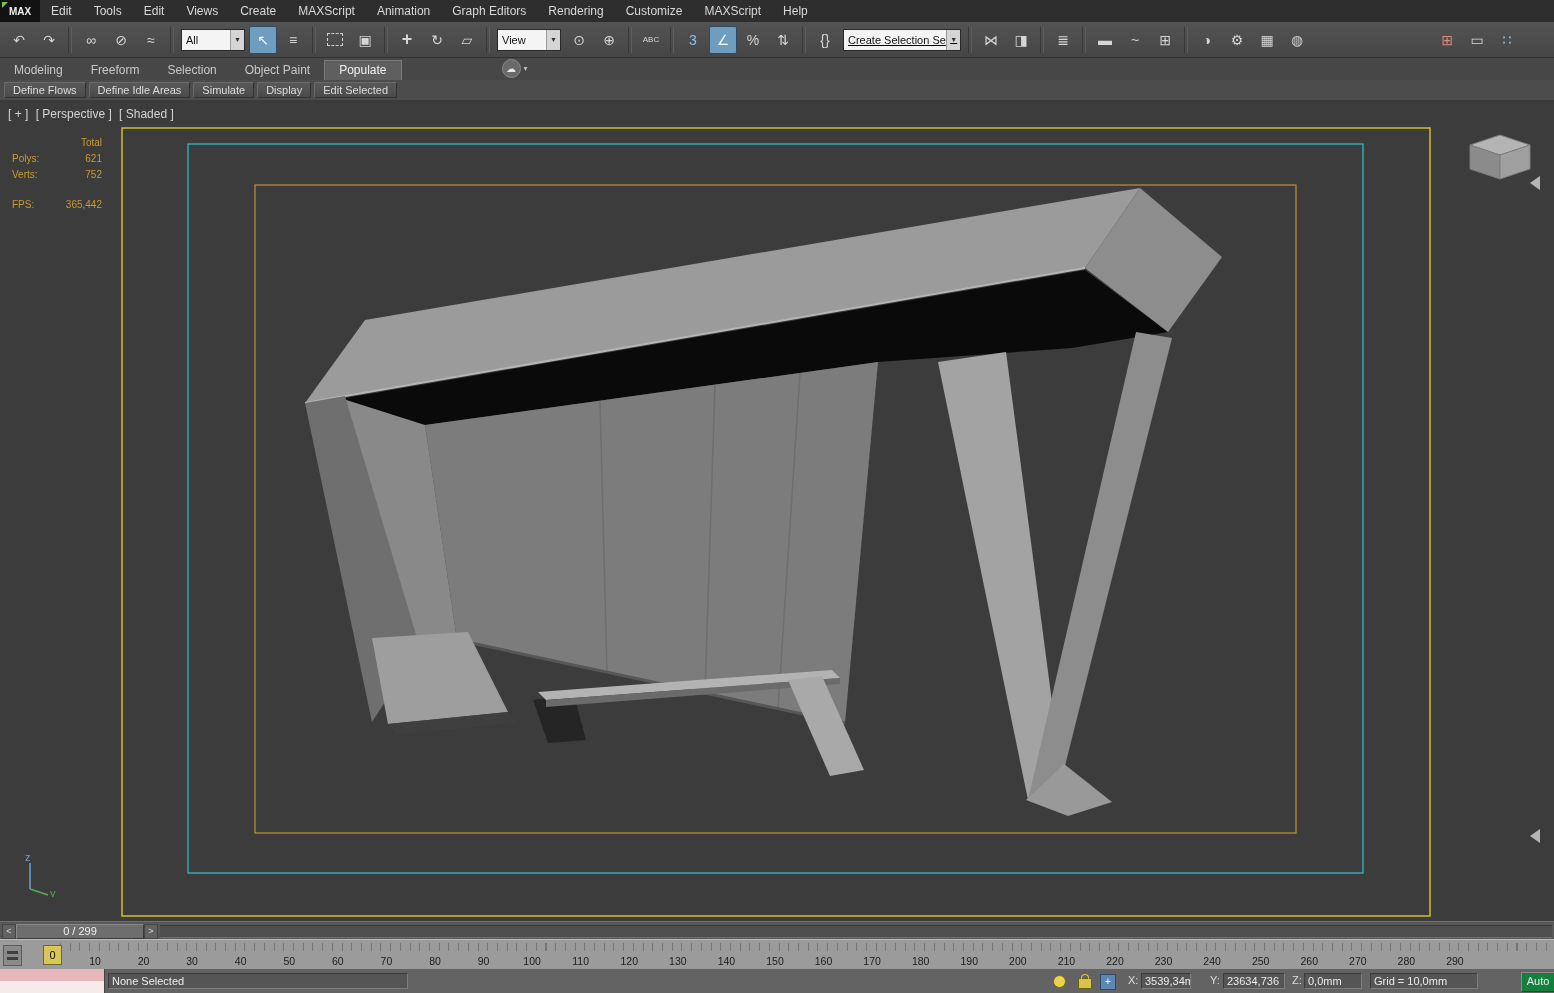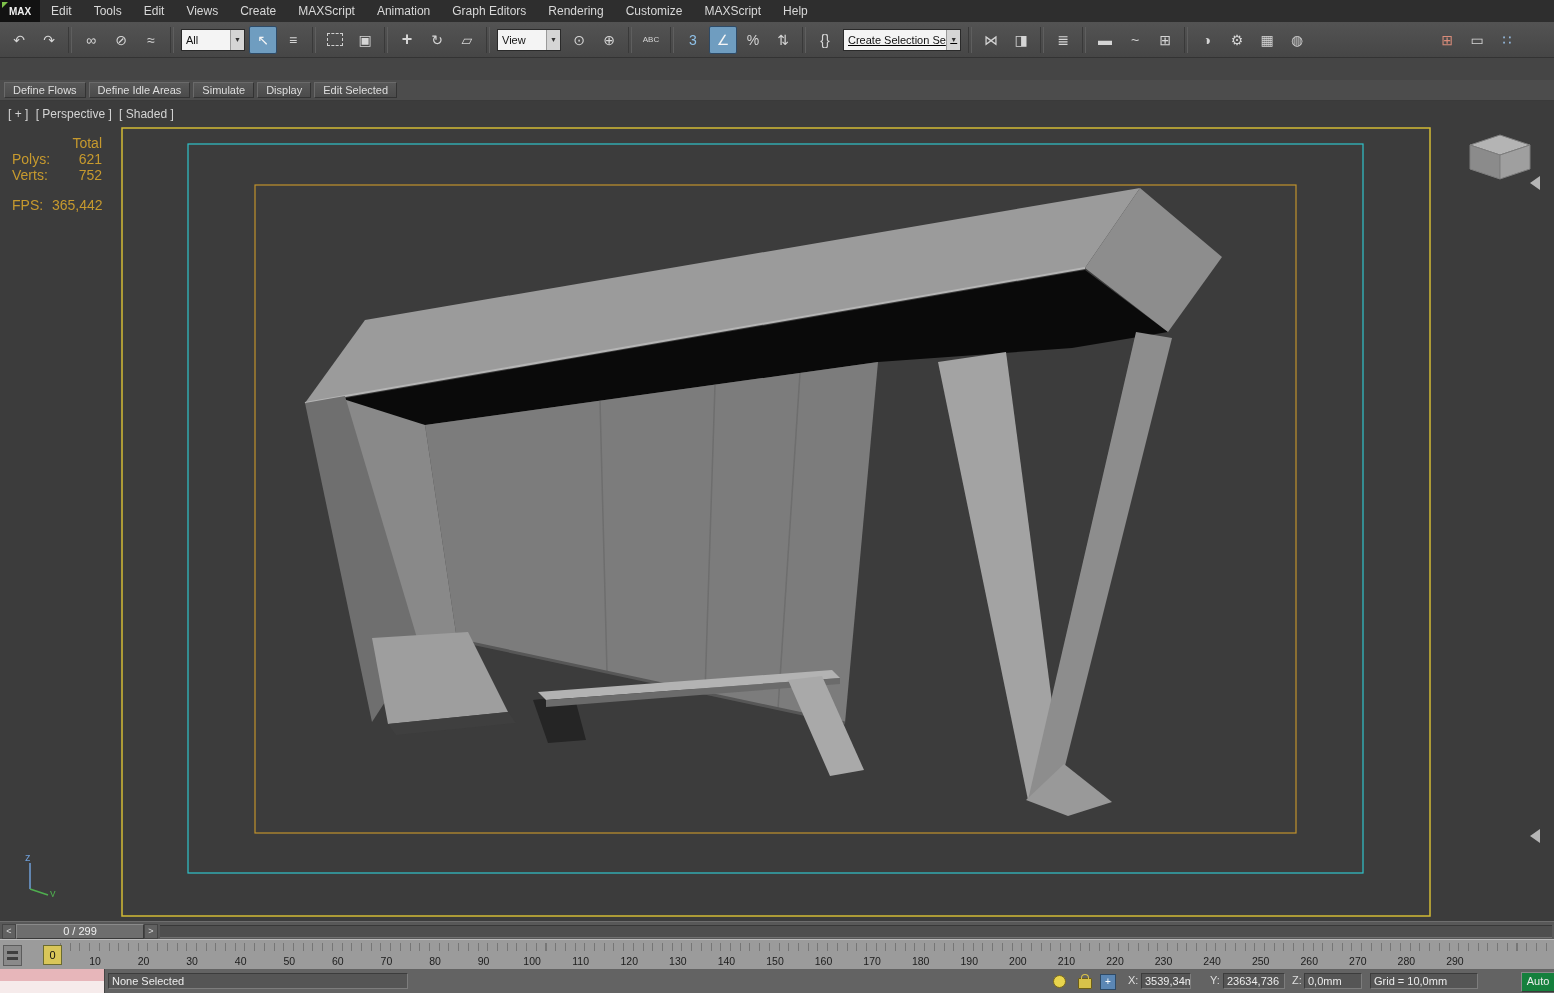--- a/index.html
+++ b/index.html
@@ -44,21 +44,21 @@
   .ribbon-row2{position:absolute;left:0;top:80px;width:1554px;height:21px;background:#4c4c4c;
                border-bottom:1px solid #3a3a3a;display:flex;align-items:center;padding-left:4px;box-sizing:border-box;}
   .ribbon-btn{background:linear-gradient(#585858,#4b4b4b);border:1px solid #6a6a6a;border-bottom-color:#333;
               border-right-color:#333;color:#dedede;font-size:11px;padding:1px 8px;margin-right:3px;cursor:pointer;}
 
   
   .viewport{position:absolute;left:0;top:101px;width:1554px;height:820px;background:#3c3c3c;}
   .viewport svg{position:absolute;left:0;top:0;}
   .vp-label{position:absolute;left:8px;top:6px;color:#d4d4d4;font-size:12px;}
   .vp-label span{margin-right:4px;cursor:pointer;}
-  .vp-stats{position:absolute;left:12px;top:34px;color:#c79a2e;font-size:14px;line-height:16px;}
+  .vp-stats{position:absolute;left:12px;top:34px;color:#c79a2e;font-size:10px;line-height:16px;}
   .srow{display:flex;}
   .slabel{width:40px;text-align:left;}
   .sval{width:50px;text-align:right;}
   .sgap{height:14px;}
   .viewcube{position:absolute;left:1455px;top:28px;width:90px;height:58px;opacity:.8;}
   .axis-tripod{position:absolute;left:16px;top:748px;width:50px;height:48px;}
   .vp-arrow{position:absolute;width:0;height:0;border-top:7px solid transparent;
             border-bottom:7px solid transparent;border-right:10px solid #b5b5b5;}
 
   
@@ -251,20 +251,33 @@
         <span style="color: rgb(217, 140, 122);">⊞</span>
       </div>
       <div class="tb-btn">
         <span>▭</span>
       </div>
       <div class="tb-btn">
         <span style="color: rgb(158, 199, 240);">∷</span>
       </div>
     </div>
 
+  <div class="ribbon-tabs-row">
+    <div style="display:flex;align-items:flex-end;">
+        <div class="ribbon-tab">Modeling</div>
+        <div class="ribbon-tab">Freeform</div>
+        <div class="ribbon-tab">Selection</div>
+        <div class="ribbon-tab">Object Paint</div>
+        <div class="ribbon-tab active">Populate</div>
+      </div>
+    <div class="ribbon-cloud">
+      <span class="cloud-circle">☁</span>
+      <span class="cloud-arrow">▾</span>
+    </div>
+  </div>
 
   <div class="ribbon-row2">
       <div class="ribbon-btn">Define Flows</div>
       <div class="ribbon-btn">Define Idle Areas</div>
       <div class="ribbon-btn">Simulate</div>
       <div class="ribbon-btn">Display</div>
       <div class="ribbon-btn">Edit Selected</div>
     </div>
 
   <div class="viewport">

